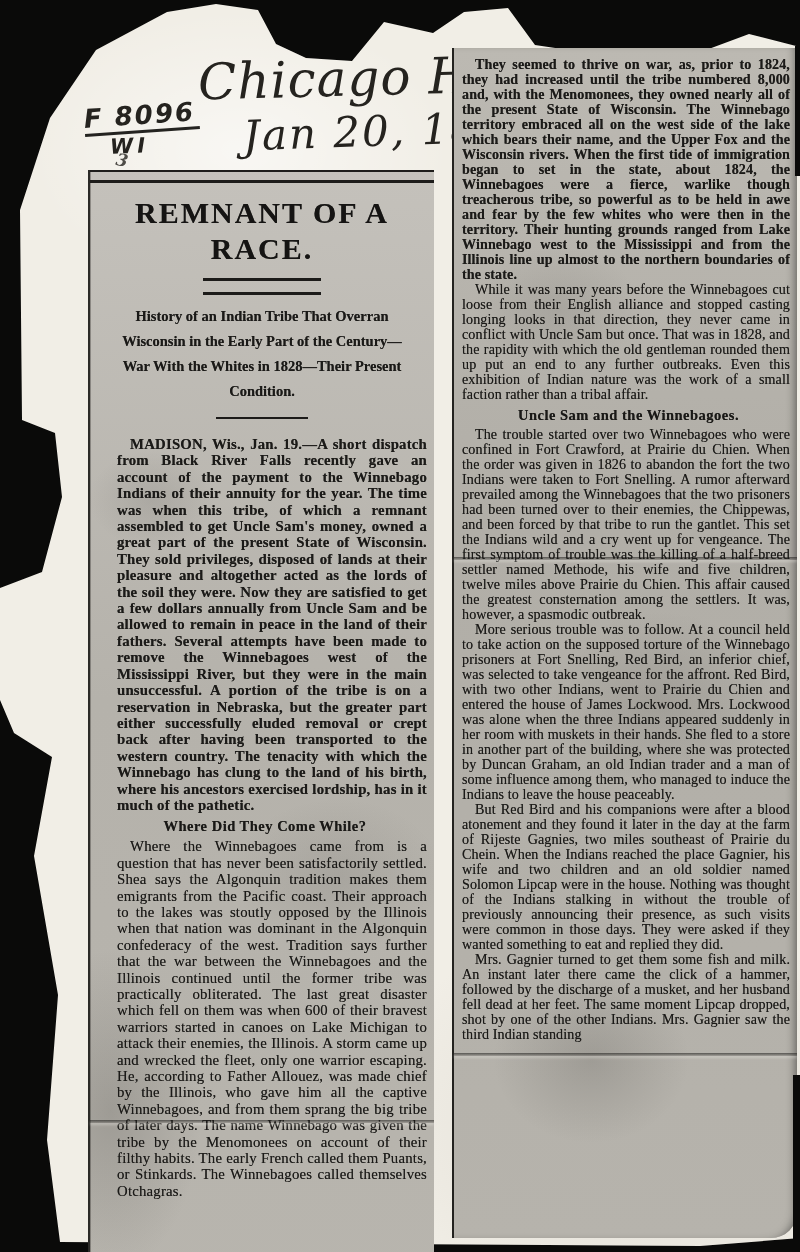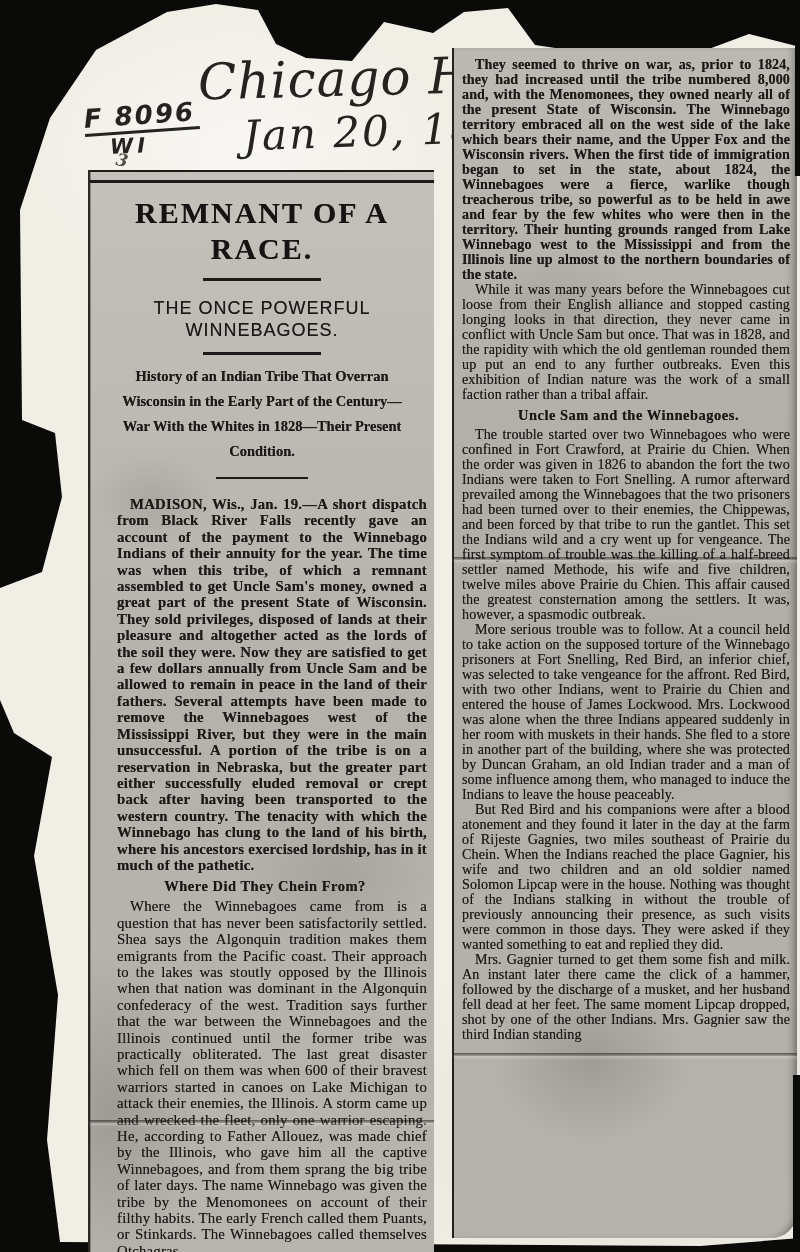--- a/index.html
+++ b/index.html
@@ -128,26 +128,25 @@
   <div class="hw hw-pub">Chicago Herald.</div>
   <div class="hw hw-date">Jan 20, 1894.</div>
   <div class="hw hw-cat">F 8096</div>
   <div class="hw hw-state">WI</div>
   <div class="hw hw-mark">3</div>
 
   <div class="col col-left">
     <div class="double-rule"></div>
     <h1 class="headline">REMNANT OF A RACE.</h1>
     <div class="divider"></div>
-    <h2 class="subheadline">THE ONCE POWERFUL WINNEBAGOES.</h2>
     <div class="divider"></div>
     <p class="deck">History of an Indian Tribe That Overran Wisconsin in the Early Part of the Century—War With the Whites in 1828—Their Present Condition.</p>
     <div class="divider thin"></div>
     <p class="body-par first-par">MADISON, Wis., Jan. 19.—A short dispatch from Black River Falls recently gave an account of the payment to the Winnebago Indians of their annuity for the year. The time was when this tribe, of which a remnant assembled to get Uncle Sam's money, owned a great part of the present State of Wisconsin. They sold privileges, disposed of lands at their pleasure and altogether acted as the lords of the soil they were. Now they are satisfied to get a few dollars annually from Uncle Sam and be allowed to remain in peace in the land of their fathers. Several attempts have been made to remove the Winnebagoes west of the Mississippi River, but they were in the main unsuccessful. A portion of the tribe is on a reservation in Nebraska, but the greater part either successfully eluded removal or crept back after having been transported to the western country. The tenacity with which the Winnebago has clung to the land of his birth, where his ancestors exercised lordship, has in it much of the pathetic.</p>
-    <h3 class="crosshead">Where Did They Chein From?</h3>
+    <h3 class="crosshead">Where Did They Come While?</h3>
     <p class="body-par">Where the Winnebagoes came from is a question that has never been satisfactorily settled. Shea says the Algonquin tradition makes them emigrants from the Pacific coast. Their approach to the lakes was stoutly opposed by the Illinois when that nation was dominant in the Algonquin confederacy of the west. Tradition says further that the war between the Winnebagoes and the Illinois continued until the former tribe was practically obliterated. The last great disaster which fell on them was when 600 of their bravest warriors started in canoes on Lake Michigan to attack their enemies, the Illinois. A storm came up and wrecked the fleet, only one warrior escaping. He, according to Father Allouez, was made chief by the Illinois, who gave him all the captive Winnebagoes, and from them sprang the big tribe of later days. The name Winnebago was given the tribe by the Menomonees on account of their filthy habits. The early French called them Puants, or Stinkards. The Winnebagoes called themselves Otchagras.</p>
     <div class="crease" style="top:950px;"></div>
   </div>
 
   <div class="col col-right">
     <p class="body-par first-par">They seemed to thrive on war, as, prior to 1824, they had increased until the tribe numbered 8,000 and, with the Menomonees, they owned nearly all of the present State of Wisconsin. The Winnebago territory embraced all on the west side of the lake which bears their name, and the Upper Fox and the Wisconsin rivers. When the first tide of immigration began to set in the state, about 1824, the Winnebagoes were a fierce, warlike though treacherous tribe, so powerful as to be held in awe and fear by the few whites who were then in the territory. Their hunting grounds ranged from Lake Winnebago west to the Mississippi and from the Illinois line up almost to the northern boundaries of the state.</p>
     <p class="body-par">While it was many years before the Winnebagoes cut loose from their English alliance and stopped casting longing looks in that direction, they never came in conflict with Uncle Sam but once. That was in 1828, and the rapidity with which the old gentleman rounded them up put an end to any further outbreaks. Even this exhibition of Indian nature was the work of a small faction rather than a tribal affair.</p>
     <h3 class="crosshead">Uncle Sam and the Winnebagoes.</h3>
     <p class="body-par">The trouble started over two Winnebagoes who were confined in Fort Crawford, at Prairie du Chien. When the order was given in 1826 to abandon the fort the two Indians were taken to Fort Snelling. A rumor afterward prevailed among the Winnebagoes that the two prisoners had been turned over to their enemies, the Chippewas, and been forced by that tribe to run the gantlet. This set the Indians wild and a cry went up for vengeance. The first symptom of trouble was the killing of a half-breed settler named Methode, his wife and five children, twelve miles above Prairie du Chien. This affair caused the greatest consternation among the settlers. It was, however, a spasmodic outbreak.</p>
     <p class="body-par">More serious trouble was to follow. At a council held to take action on the supposed torture of the Winnebago prisoners at Fort Snelling, Red Bird, an inferior chief, was selected to take vengeance for the affront. Red Bird, with two other Indians, went to Prairie du Chien and entered the house of James Lockwood. Mrs. Lockwood was alone when the three Indians appeared suddenly in her room with muskets in their hands. She fled to a store in another part of the building, where she was protected by Duncan Graham, an old Indian trader and a man of some influence among them, who managed to induce the Indians to leave the house peaceably.</p>

